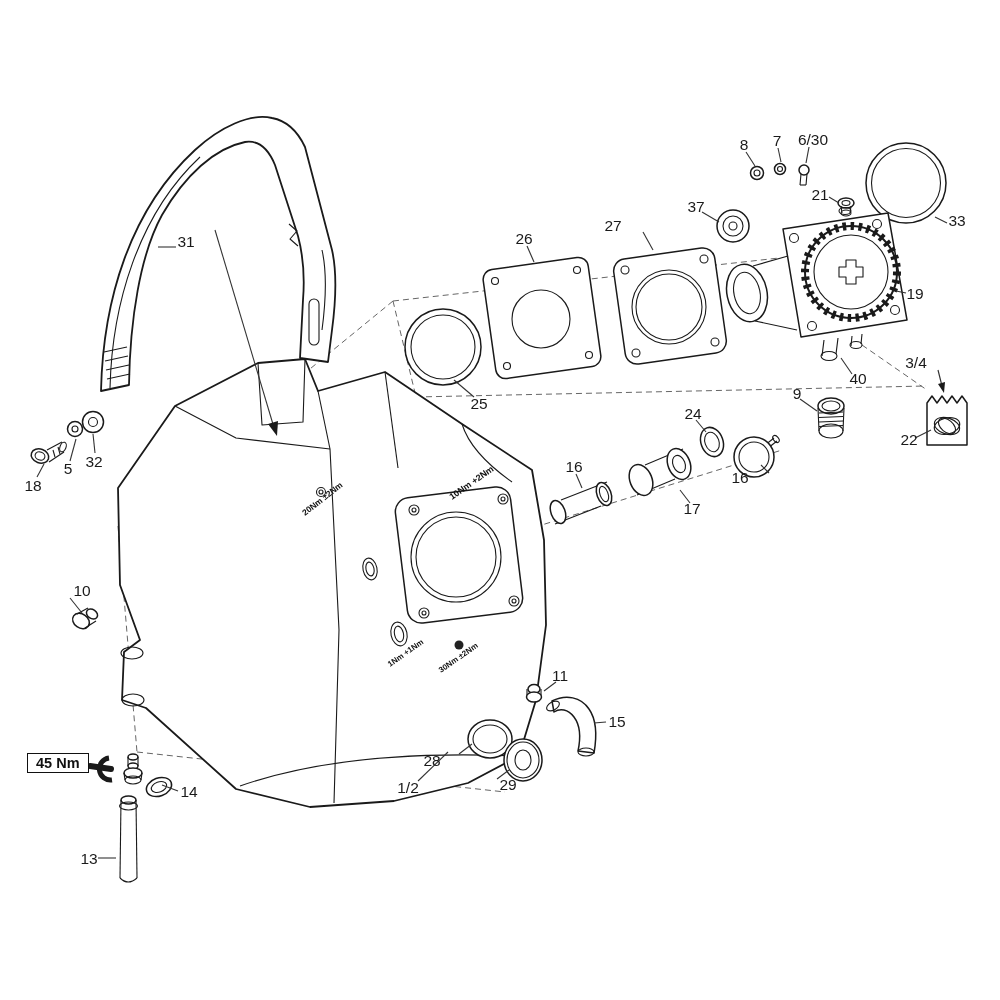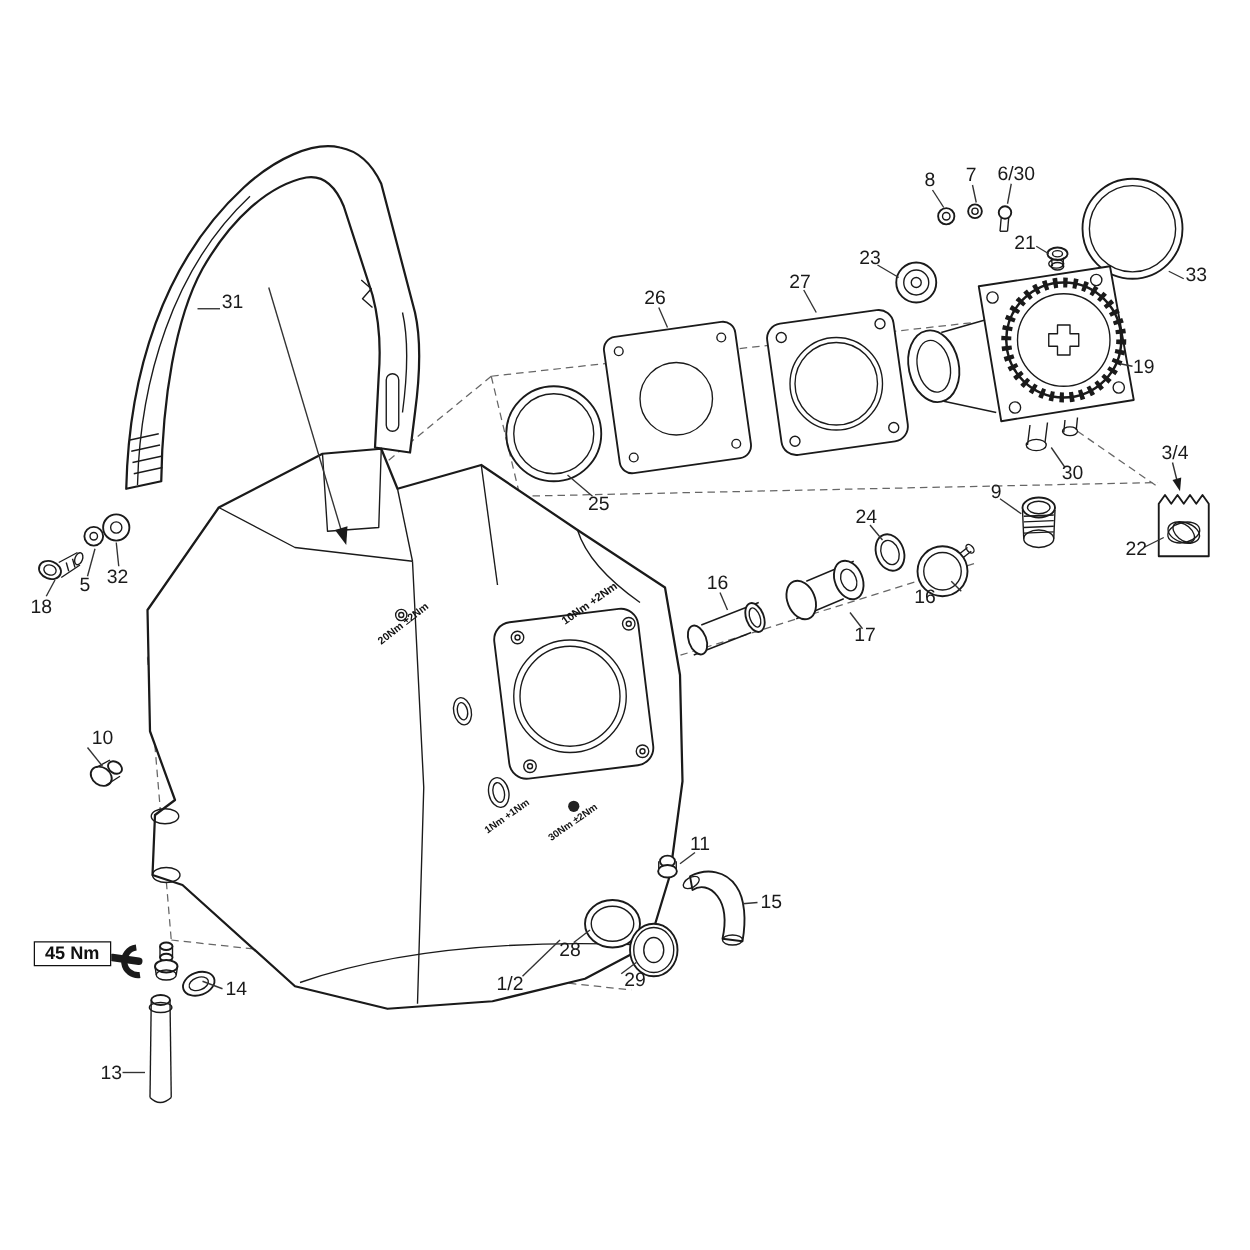--- a/index.html
+++ b/index.html
@@ -336,37 +336,37 @@
 </svg>
 
 <div class="lbl" style="left:186px;top:242px">31</div>
 <div class="lbl" style="left:68px;top:469px">5</div>
 <div class="lbl" style="left:94px;top:462px">32</div>
 <div class="lbl" style="left:33px;top:486px">18</div>
 <div class="lbl" style="left:82px;top:591px">10</div>
 <div class="lbl" style="left:189px;top:792px">14</div>
 <div class="lbl" style="left:89px;top:859px">13</div>
 <div class="lbl" style="left:408px;top:788px">1/2</div>
-<div class="lbl" style="left:456px;top:761px">28</div>
+<div class="lbl" style="left:432px;top:761px">28</div>
 <div class="lbl" style="left:508px;top:785px">29</div>
 <div class="lbl" style="left:560px;top:676px">11</div>
 <div class="lbl" style="left:617px;top:722px">15</div>
 <div class="lbl" style="left:574px;top:467px">16</div>
 <div class="lbl" style="left:479px;top:404px">25</div>
 <div class="lbl" style="left:524px;top:239px">26</div>
-<div class="lbl" style="left:640px;top:226px">27</div>
-<div class="lbl" style="left:696px;top:207px">23</div>
+<div class="lbl" style="left:613px;top:226px">27</div>
+<div class="lbl" style="left:696px;top:207px">37</div>
 <div class="lbl" style="left:744px;top:145px">8</div>
 <div class="lbl" style="left:777px;top:141px">7</div>
 <div class="lbl" style="left:813px;top:140px">6/30</div>
 <div class="lbl" style="left:820px;top:195px">21</div>
 <div class="lbl" style="left:957px;top:221px">33</div>
 <div class="lbl" style="left:915px;top:294px">19</div>
-<div class="lbl" style="left:940px;top:363px">3/4</div>
-<div class="lbl" style="left:858px;top:379px">30</div>
+<div class="lbl" style="left:916px;top:363px">3/4</div>
+<div class="lbl" style="left:858px;top:379px">40</div>
 <div class="lbl" style="left:797px;top:394px">9</div>
 <div class="lbl" style="left:909px;top:440px">22</div>
 <div class="lbl" style="left:740px;top:478px">16</div>
 <div class="lbl" style="left:693px;top:414px">24</div>
 <div class="lbl" style="left:692px;top:509px">17</div>
 
 <div class="torque-box" style="left:27px;top:753px">
   <span>45 Nm</span>
 </div>
 

